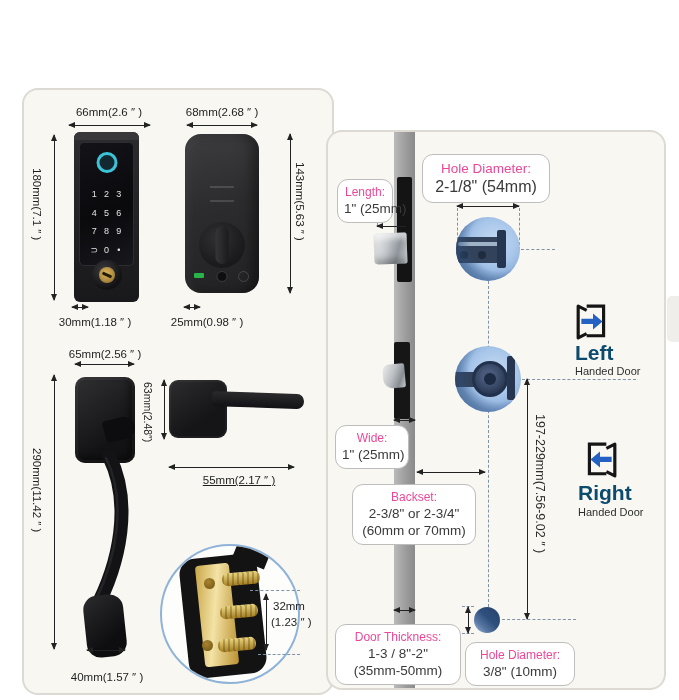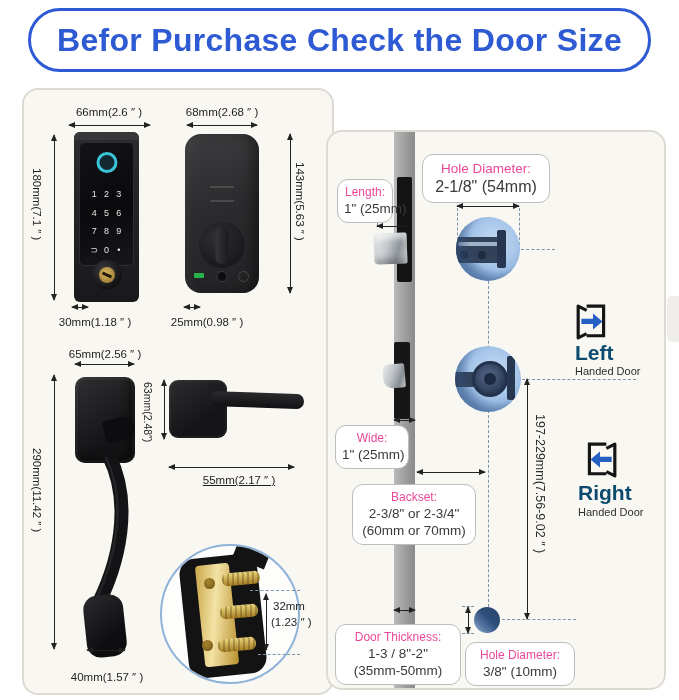--- a/index.html
+++ b/index.html
@@ -124,23 +124,20 @@
   .door-sub{position:absolute;color:#2e2e2e;font-size:11px;}
   .door-icon{position:absolute;width:36px;height:40px;}
   .door-icon.mir{transform:scaleX(-1);}
   svg{display:block;}
 </style>
 </head>
 <body>
 
 <div class="canvas">
 
-  <div class="title-pill">
-    <span>Befor Purchase Check the Door Size</span>
-  </div>
 
   <div class="panel left-panel">
 
     <div class="dim ctr" style="left:30px;top:16px;width:110px;">66mm(2.6 ″ )</div>
     <div class="harrow" style="left:45px;top:35px;width:81px;"></div>
     <div class="varrow" style="left:30px;top:45px;height:165px;"></div>
     <div class="dim vtext" style="left:7px;top:78px;">180mm(7.1 ″ )</div>
 
     <div class="keypad-lock">
       <div class="kl-screen">

